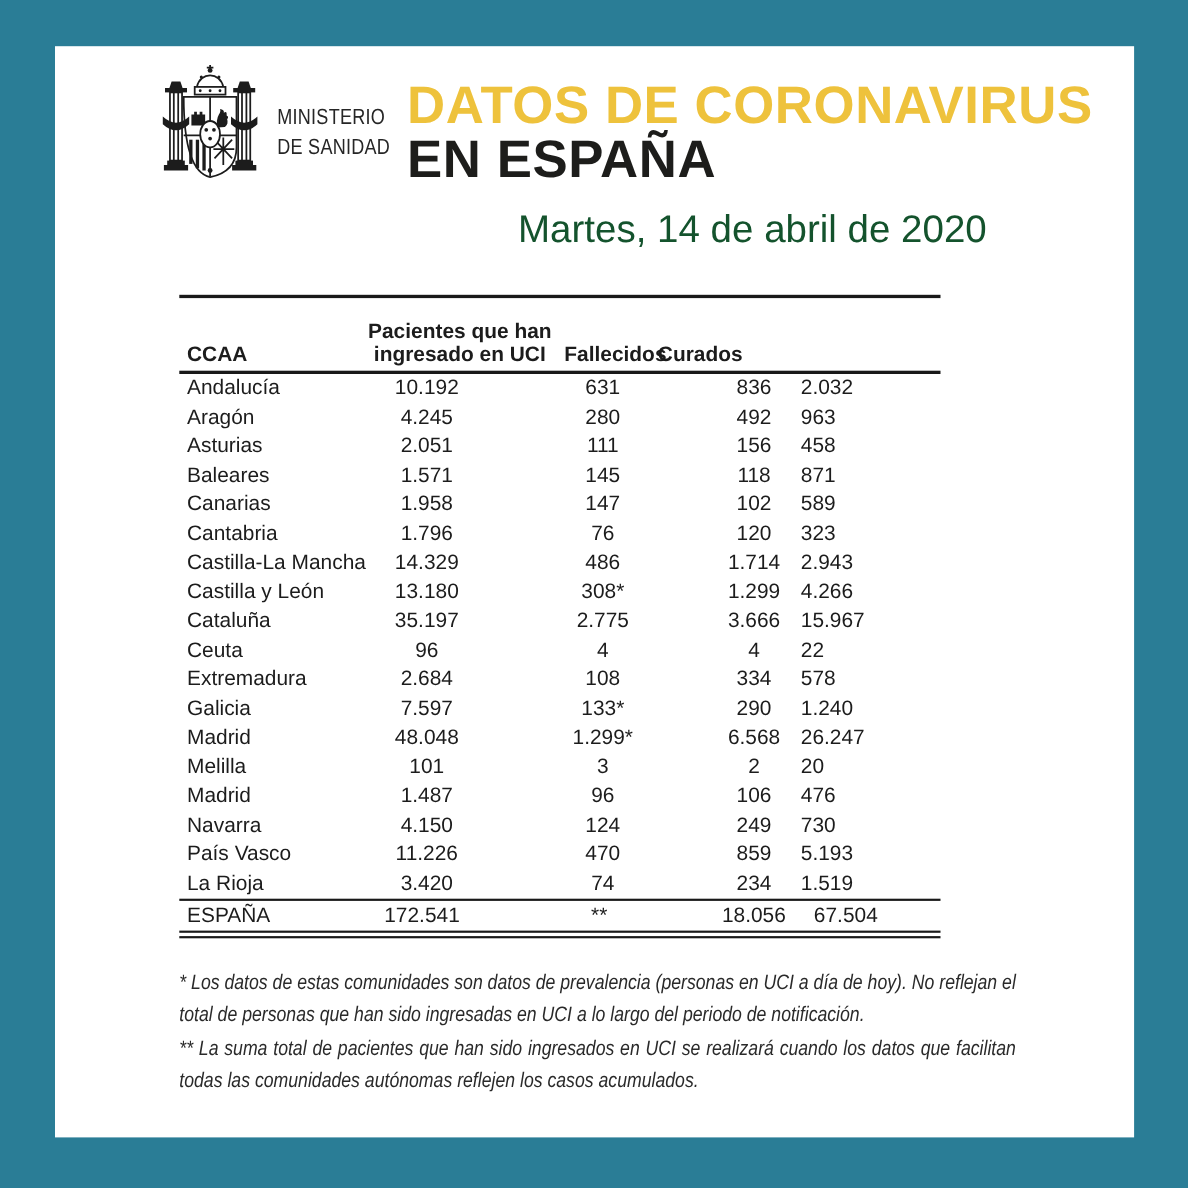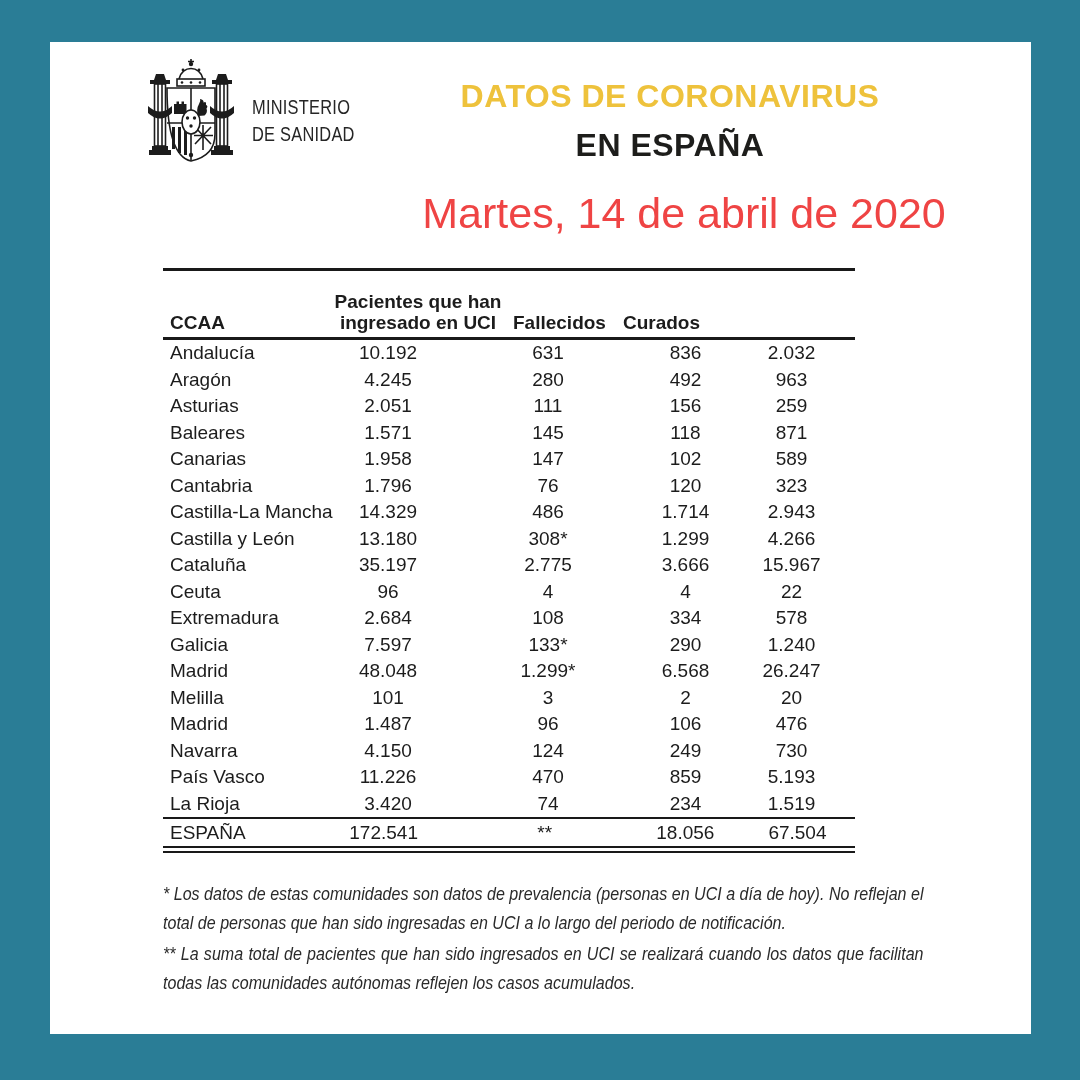--- a/index.html
+++ b/index.html
@@ -13,41 +13,41 @@
   
   .arms{position:absolute;left:95px;top:16px}
   .ministry{
     position:absolute;left:202px;top:52px;
     font-size:20px;line-height:27px;letter-spacing:.3px;color:#262626;
     transform:scaleX(.82);transform-origin:left top;white-space:nowrap;
   }
 
   
   .titles{
-    position:absolute;left:320px;top:30px;width:600px;text-align:center;
-    font-weight:700;font-size:32px;line-height:49px;letter-spacing:.5px;white-space:nowrap;
+    position:absolute;left:320px;top:30px;width:600px;
+    font-weight:700;font-size:48px;line-height:49px;letter-spacing:.5px;white-space:nowrap;
   }
   .titles .t1{color:var(--yellow,#EEC23C)}
   .titles .t2{color:#1d1d1b}
   .date{
     position:absolute;left:334px;top:147px;width:600px;text-align:center;
-    font-size:43px;font-weight:400;color:#ef4444;white-space:nowrap;
+    font-size:35px;font-weight:400;color:#14532d;white-space:nowrap;
   }
 
   
   .table{position:absolute;left:113px;top:226px;width:692px;border-top:3px solid #191919}
   .thead{
     display:flex;align-items:flex-end;height:62px;padding-bottom:4px;
     border-bottom:3px solid #191919;font-weight:700;font-size:19px;line-height:21px;
   }
   .c0{width:160px;padding-left:7px;box-sizing:border-box;text-align:left;white-space:nowrap}
   .c1{width:130px;text-align:center;white-space:nowrap}
   .c2{width:190px;text-align:center;white-space:nowrap}
   .c3{width:85px;text-align:center;white-space:nowrap}
-  .c4{width:127px;text-align:center;white-space:nowrap}
+  .c4{width:127px;text-align:left;white-space:nowrap}
   .tr{display:flex;align-items:center;height:26.5px;font-size:19px}
   .total-row{
     display:flex;align-items:center;height:27px;font-size:19px;
     border-top:2.5px solid #191919;
     gap:16px;
   }
   .double-rule{height:3px;border-top:2.5px solid #191919;border-bottom:2.5px solid #191919}
 
   
   .footnotes{
@@ -149,21 +149,21 @@
           <div class="c2">280</div>
           <div class="c3">492</div>
           <div class="c4">963</div>
         </div>
 
         <div class="tr">
           <div class="c0">Asturias</div>
           <div class="c1">2.051</div>
           <div class="c2">111</div>
           <div class="c3">156</div>
-          <div class="c4">259</div>
+          <div class="c4">458</div>
         </div>
 
         <div class="tr">
           <div class="c0">Baleares</div>
           <div class="c1">1.571</div>
           <div class="c2">145</div>
           <div class="c3">118</div>
           <div class="c4">871</div>
         </div>
 

